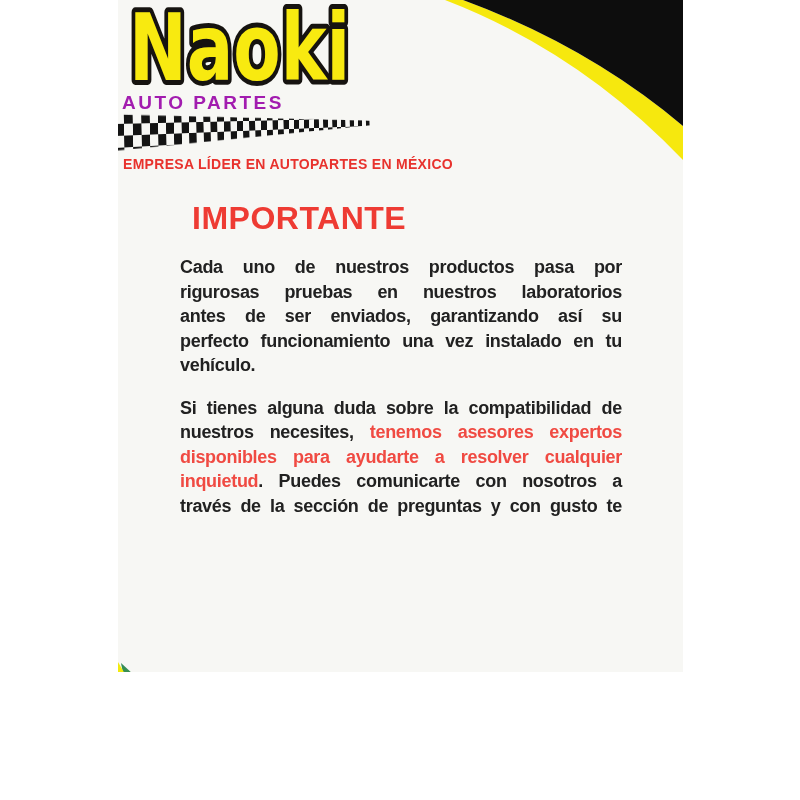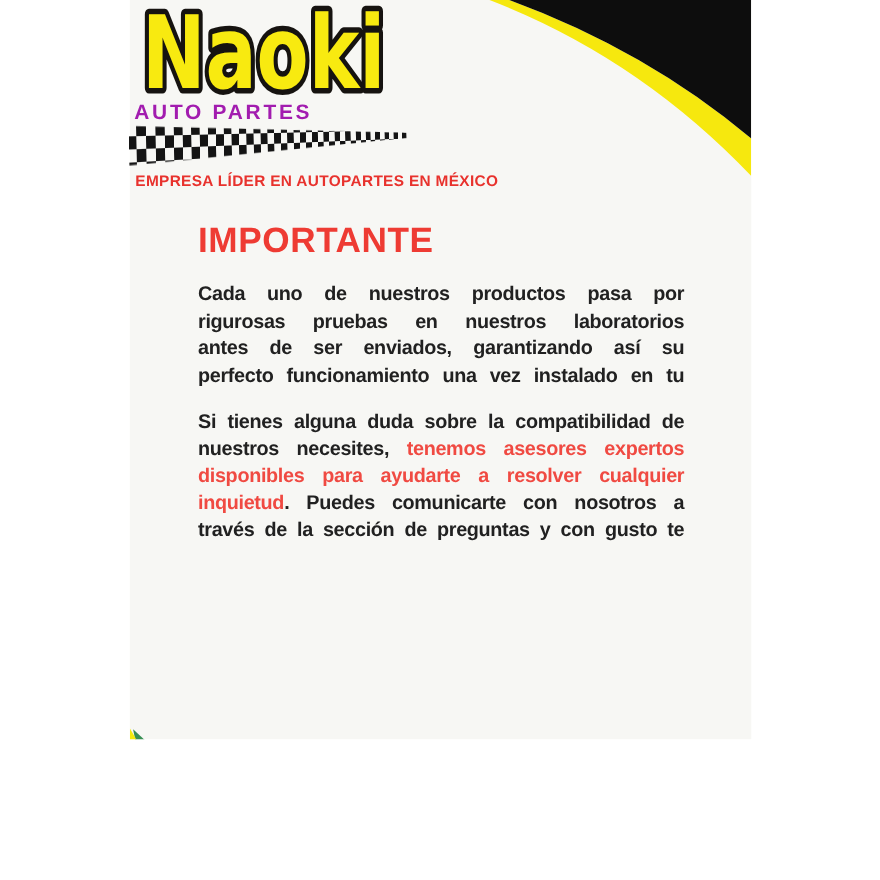--- a/index.html
+++ b/index.html
@@ -14,21 +14,21 @@
   .flag{position:absolute;left:-3px;top:112px;width:520px;height:40px;
         background:repeating-conic-gradient(#141414 0% 25%, rgba(0,0,0,0) 0% 50%);
         background-size:24px 24px;
         clip-path:polygon(0 6%,100% 40%,100% 58%,0 97%);
         transform-origin:left center;
         transform:perspective(600px) rotateY(40deg) rotate(-1.5deg);}
   .tagline{position:absolute;left:5px;top:156px;font-size:14px;font-weight:bold;color:#e8322d;
            letter-spacing:0.3px;white-space:nowrap;}
 
   
-  .heading{position:absolute;left:62px;top:202px;font-size:32px;line-height:1;
+  .heading{position:absolute;left:74px;top:202px;font-size:32px;line-height:1;
            font-weight:bold;color:#ee3b33;letter-spacing:0.5px;}
   .copy{position:absolute;left:62px;top:255px;width:442px;color:#212121;
         font-size:18px;line-height:24.5px;font-weight:bold;letter-spacing:-0.3px;}
   .para{margin:0 0 18px 0;}
   .para-body{white-space:pre-line;text-align:justify;text-align-last:justify;}
   .para-last{text-align:left;}
   .hl{color:#f04a42;}
 
   
   .deco-svg{position:absolute;left:0;top:0;width:565px;height:800px;pointer-events:none;}
@@ -78,20 +78,21 @@
     <div class="tagline">EMPRESA LÍDER  EN AUTOPARTES EN MÉXICO</div>
 
     <div class="heading">IMPORTANTE</div>
 
     <div class="copy">
       <div class="para">
         <div class="para-body">Cada uno de nuestros productos pasa por
 rigurosas pruebas en nuestros laboratorios
 antes de ser enviados, garantizando así su
 perfecto funcionamiento una vez instalado en tu</div>
+        <div class="para-last">vehículo.</div>
       </div>
       <div class="para">
         <div class="para-body"><span>Si tienes alguna duda sobre la compatibilidad de
 nuestros necesites, </span><span class="hl">tenemos asesores expertos
 disponibles para ayudarte a resolver cualquier
 inquietud</span><span>. Puedes comunicarte con nosotros a
 través de la sección de preguntas y con gusto te</span></div>
       </div>
     </div>
 

